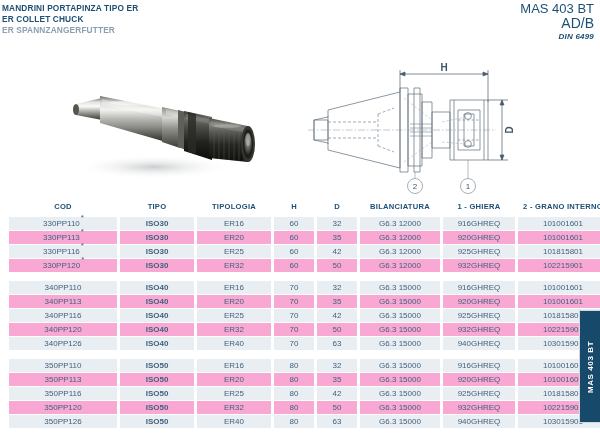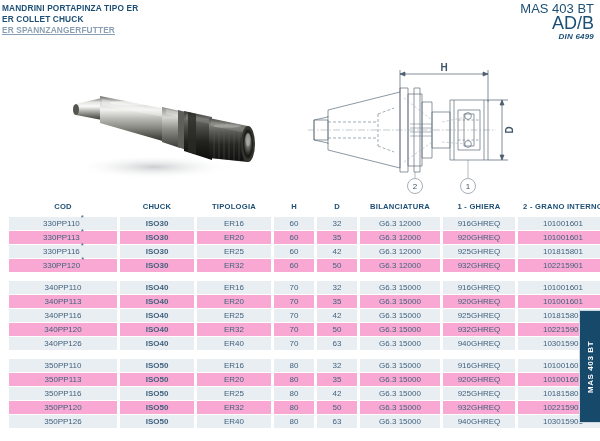--- a/index.html
+++ b/index.html
@@ -29,37 +29,37 @@
     top: 3px;
   }
   .title-line {
     font-size: 8.3px;
     font-weight: bold;
     letter-spacing: 0.15px;
     line-height: 11.2px;
     white-space: nowrap;
   }
   .t-dark  { color: #1d4f75; }
-  .t-mid   { color: #8a9fb2; text-decoration: underline; }
+  .t-mid   { color: #8a9fb2; }
   .t-light { color: #b9c6d2; }
 
   #standard-block {
     position: absolute;
     right: 6px;
     top: 1px;
     text-align: right;
   }
   #std-main {
     font-size: 13px;
     color: #1d4f75;
     line-height: 15px;
     white-space: nowrap;
   }
   #std-sub {
-    font-size: 18px;
+    font-size: 14px;
     color: #1d4f75;
     line-height: 15px;
     white-space: nowrap;
   }
   #std-norm {
     font-size: 8px;
     font-weight: bold;
     color: #1d4f75;
     line-height: 12px;
     letter-spacing: 0.2px;
@@ -392,21 +392,21 @@
         <col class="c-tipo">
         <col class="c-h">
       <col class="c-d">
         <col class="c-bil">
         <col class="c-gh">
         <col class="c-gi">
     </colgroup>
     <thead>
       <tr>
         <th>COD</th>
-        <th>CHUCK</th>
+        <th>TIPO</th>
         <th>TIPOLOGIA</th>
         <th>H</th>
         <th>D</th>
         <th>BILANCIATURA</th>
         <th>1 - GHIERA</th>
         <th>2 - GRANO INTERNO</th>
       </tr>
     </thead>
     <tbody id="table-body">
         <tr class="shaded">

